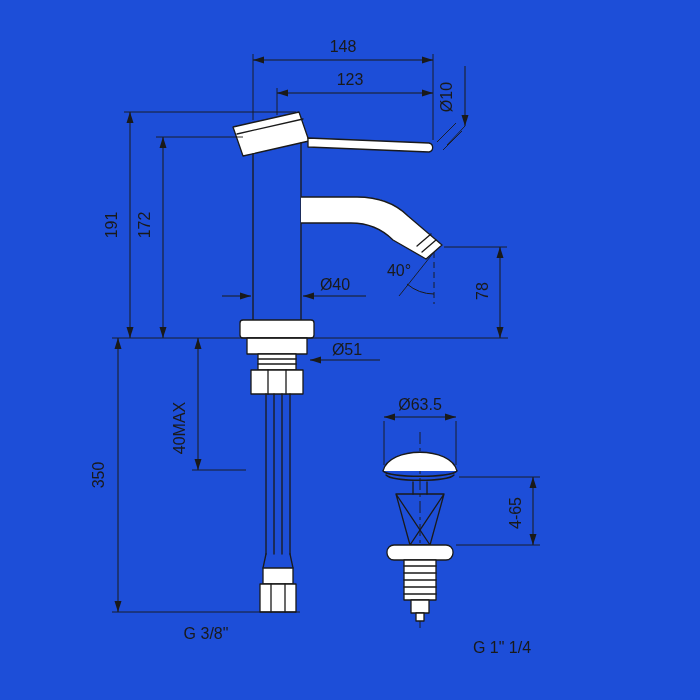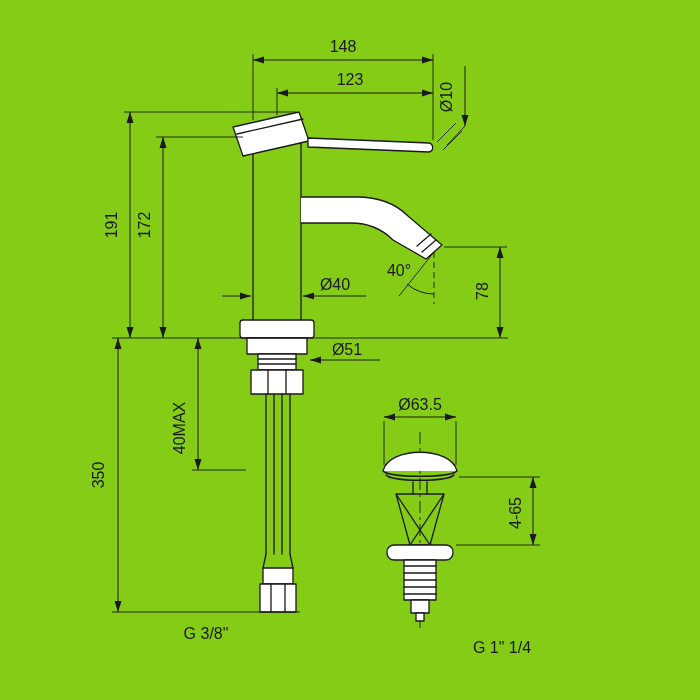--- a/index.html
+++ b/index.html
@@ -1,16 +1,16 @@
 <!DOCTYPE html>
 <html><head>
 <meta charset="utf-8">
 <style>
   html,body{margin:0;padding:0;background:#ffffff;width:700px;height:700px;overflow:hidden}
-  .sheet{width:700px;height:700px;background:#84cc16;position:relative}
+  .sheet{width:700px;height:700px;background:#1d4ed8;position:relative}
   svg{display:block}
   .ol{fill:none;stroke:#1a1a1a;stroke-width:1.3;stroke-linejoin:round;stroke-linecap:round}
   .olf{fill:#ffffff;stroke:#1a1a1a;stroke-width:1.3;stroke-linejoin:round}
   .dim{fill:none;stroke:#1a1a1a;stroke-width:1}
   .ext{fill:none;stroke:#1a1a1a;stroke-width:0.9}
   .cl{fill:none;stroke:#1a1a1a;stroke-width:0.9;stroke-dasharray:12 4 3 4}
   .dash{fill:none;stroke:#1a1a1a;stroke-width:0.9;stroke-dasharray:6 4}
   text{font-family:"Liberation Sans","DejaVu Sans",sans-serif;font-size:16px;fill:#1a1a1a}
   text.vert{font-size:16px}
 </style>

